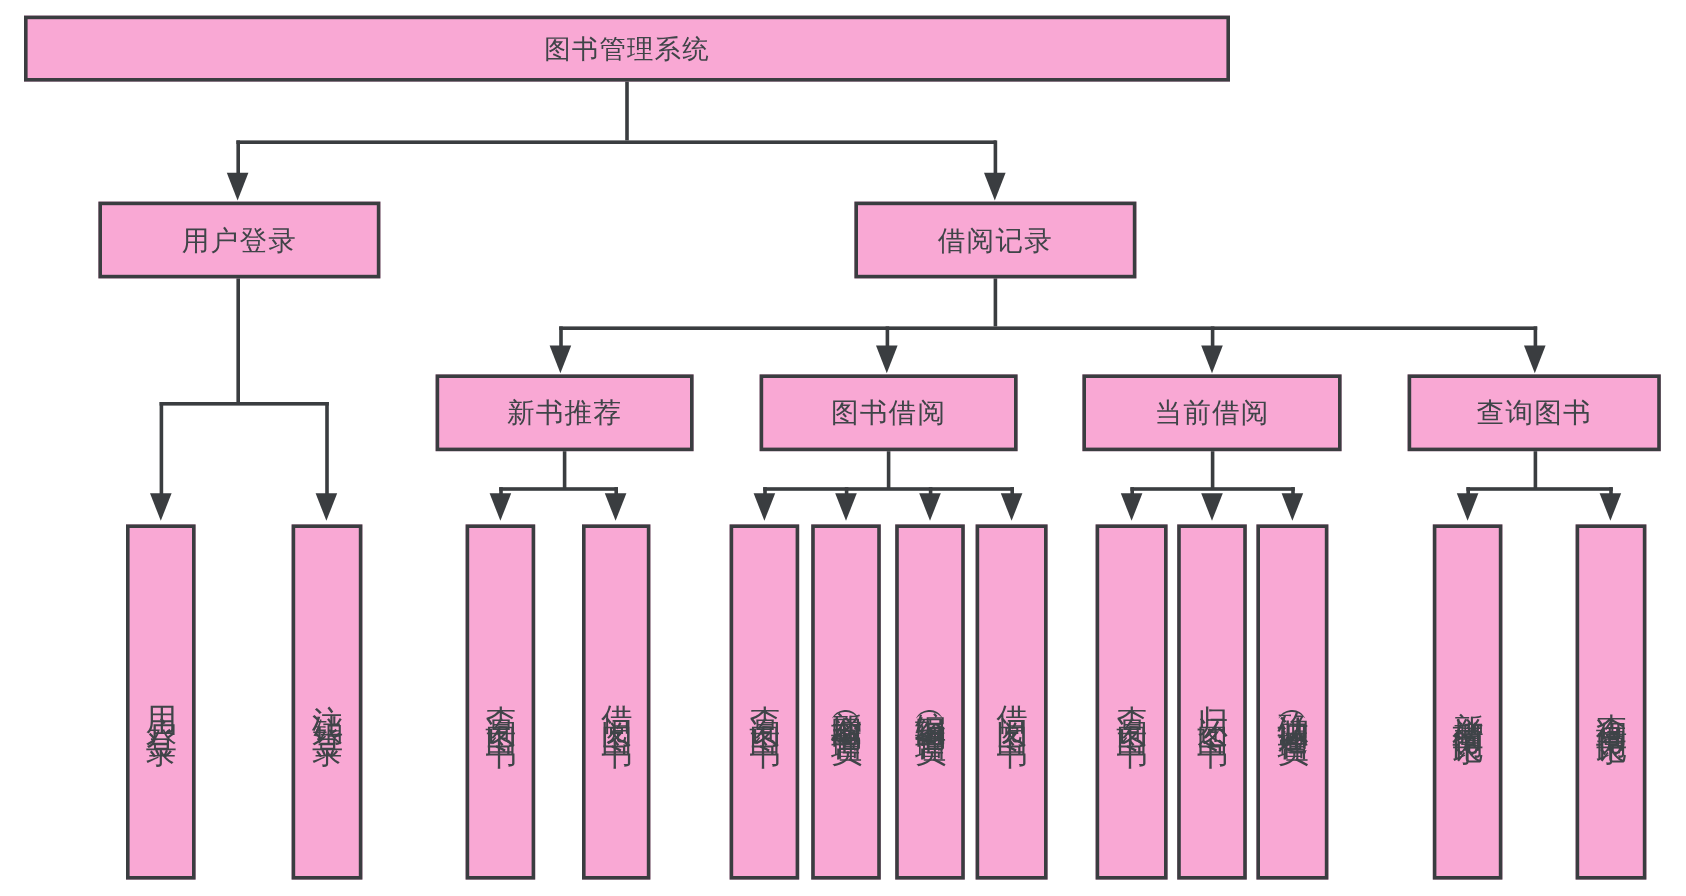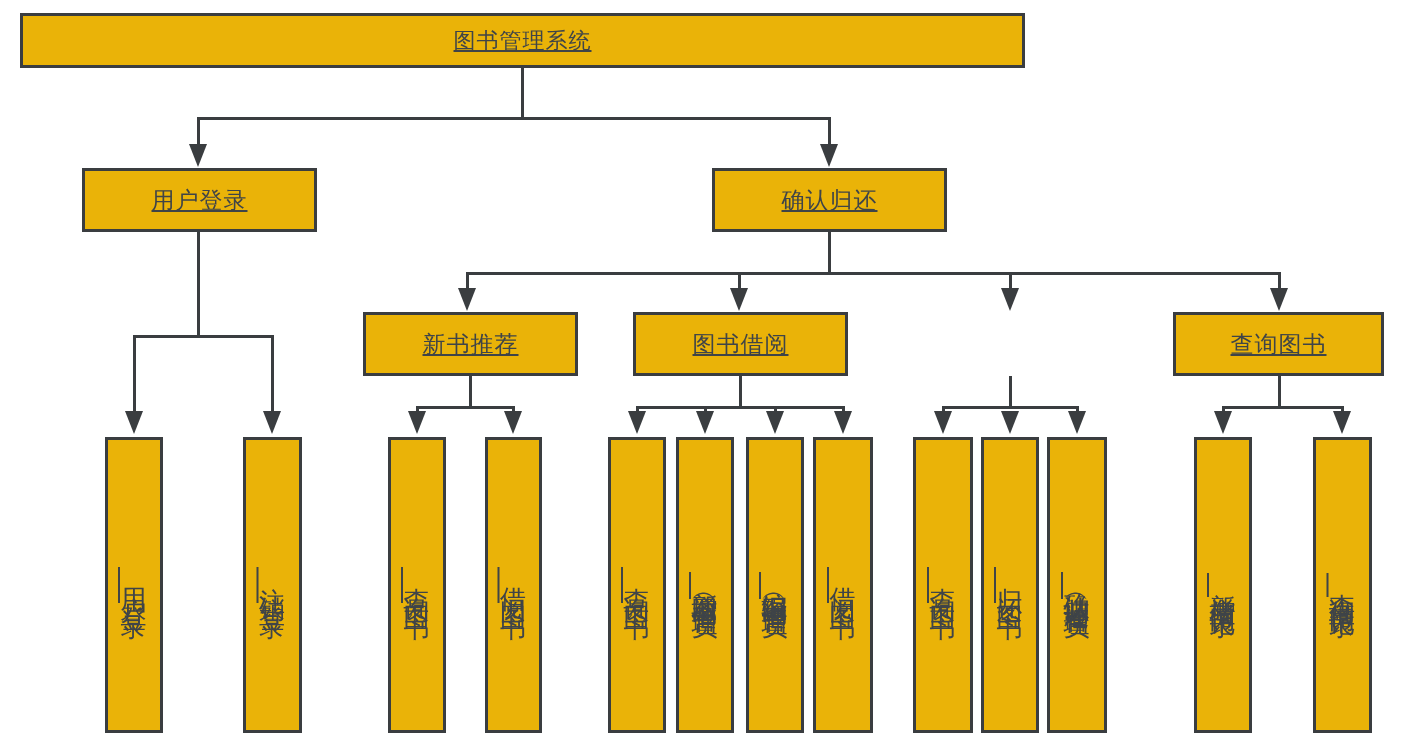--- a/index.html
+++ b/index.html
@@ -3,23 +3,23 @@
 <meta charset="utf-8">
 <style>
   :root { --line:#3a3d40; --text:#3f4448; }
   html,body { margin:0; padding:0; background:#ffffff; }
   #canvas {
     position:relative; width:1405px; height:747px; background:#ffffff;
     font-family:"DejaVu Sans","Liberation Sans",sans-serif;
     color:var(--text); overflow:hidden;
   }
   .box {
-    position:absolute; box-sizing:border-box; background:#eab308;
+    position:absolute; box-sizing:border-box; background:#f9a8d4;
     border:3px solid var(--line);
-    display:flex; align-items:center; justify-content:center;text-decoration:underline;
+    display:flex; align-items:center; justify-content:center;
   }
   .box.h span { font-size:23px; letter-spacing:1px; white-space:nowrap; }
   .box.root span { font-size:22px; }
   .box.v span {
     writing-mode:vertical-rl; text-orientation:mixed;
     font-size:26px; line-height:1;
   }
   .ls4 { letter-spacing:9px; }
   .ls6 { letter-spacing:4px; }
   .ls9 { letter-spacing:3px; }
@@ -49,21 +49,21 @@
   <div class="hline" style="left:197px;top:117px;width:633px"></div>
   <div class="vline" style="left:197px;top:117px;height:30px"></div>
   <div class="vline" style="left:828px;top:117px;height:30px"></div>
   <div class="arr" style="left:189px;top:144px"></div>
   <div class="arr" style="left:820px;top:144px"></div>
 
   <div class="box h" style="left:82px;top:168px;width:235px;height:64px">
     <span>用户登录</span>
   </div>
   <div class="box h" style="left:712px;top:168px;width:235px;height:64px">
-    <span>确认归还</span>
+    <span>借阅记录</span>
   </div>
 
   <div class="vline" style="left:197px;top:232px;height:103px"></div>
   <div class="hline" style="left:133px;top:335px;width:141px"></div>
   <div class="vline" style="left:133px;top:335px;height:78px"></div>
   <div class="vline" style="left:271px;top:335px;height:78px"></div>
   <div class="arr" style="left:125px;top:411px"></div>
   <div class="arr" style="left:263px;top:411px"></div>
 
   <div class="box v" style="left:105px;top:437px;width:58px;height:296px">
@@ -82,20 +82,23 @@
   <div class="arr" style="left:458px;top:288px"></div>
   <div class="arr" style="left:730px;top:288px"></div>
   <div class="arr" style="left:1001px;top:288px"></div>
   <div class="arr" style="left:1270px;top:288px"></div>
 
   <div class="box h" style="left:363px;top:312px;width:215px;height:64px">
     <span>新书推荐</span>
   </div>
   <div class="box h" style="left:633px;top:312px;width:215px;height:64px">
     <span>图书借阅</span>
+  </div>
+  <div class="box h" style="left:902px;top:312px;width:216px;height:64px">
+    <span>当前借阅</span>
   </div>
   <div class="box h" style="left:1173px;top:312px;width:211px;height:64px">
     <span>查询图书</span>
   </div>
 
   <div class="vline" style="left:469px;top:376px;height:31px"></div>
   <div class="hline" style="left:416px;top:406px;width:99px"></div>
   <div class="vline" style="left:416px;top:406px;height:7px"></div>
   <div class="vline" style="left:512px;top:406px;height:7px"></div>
   <div class="arr" style="left:408px;top:411px"></div>

